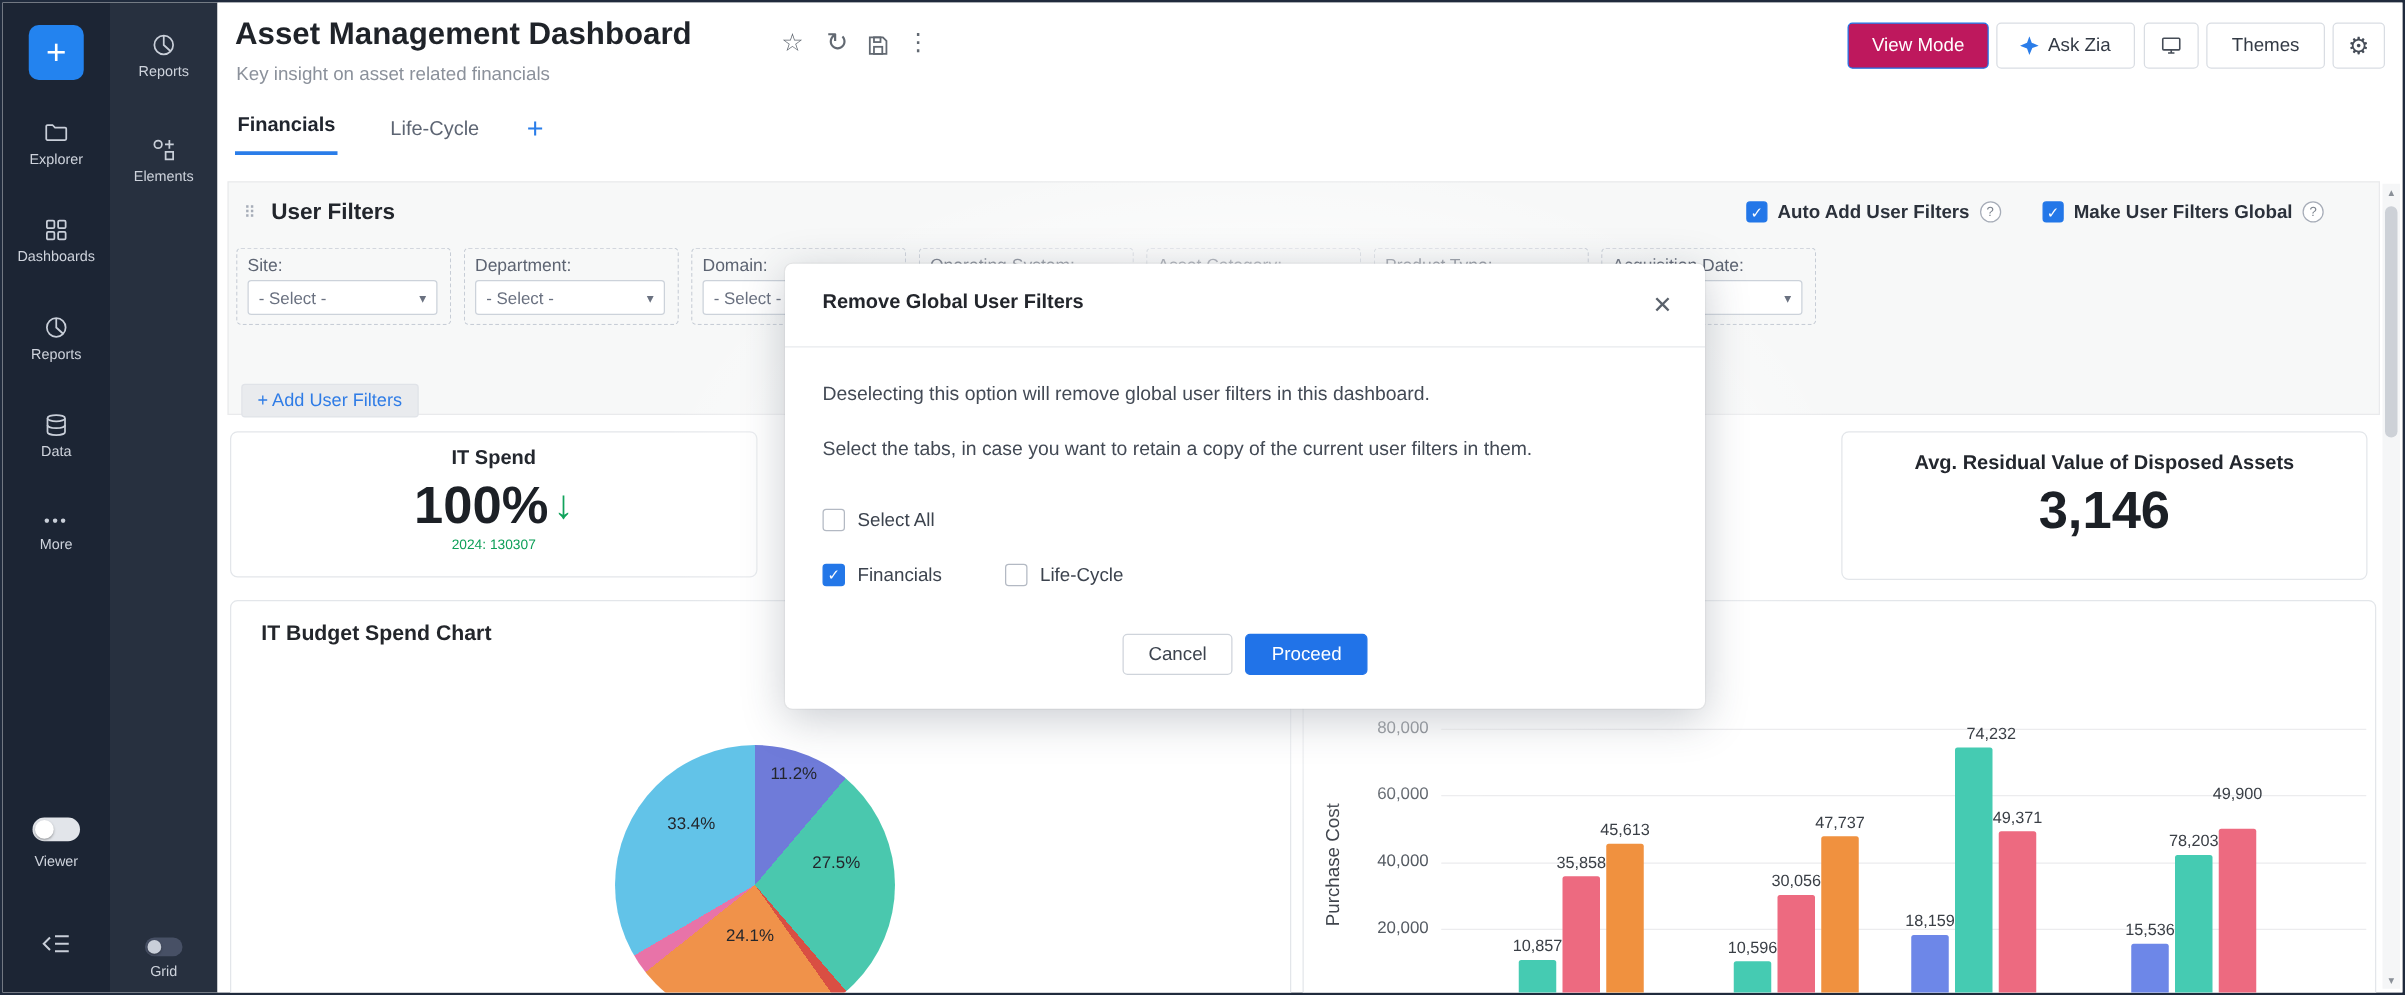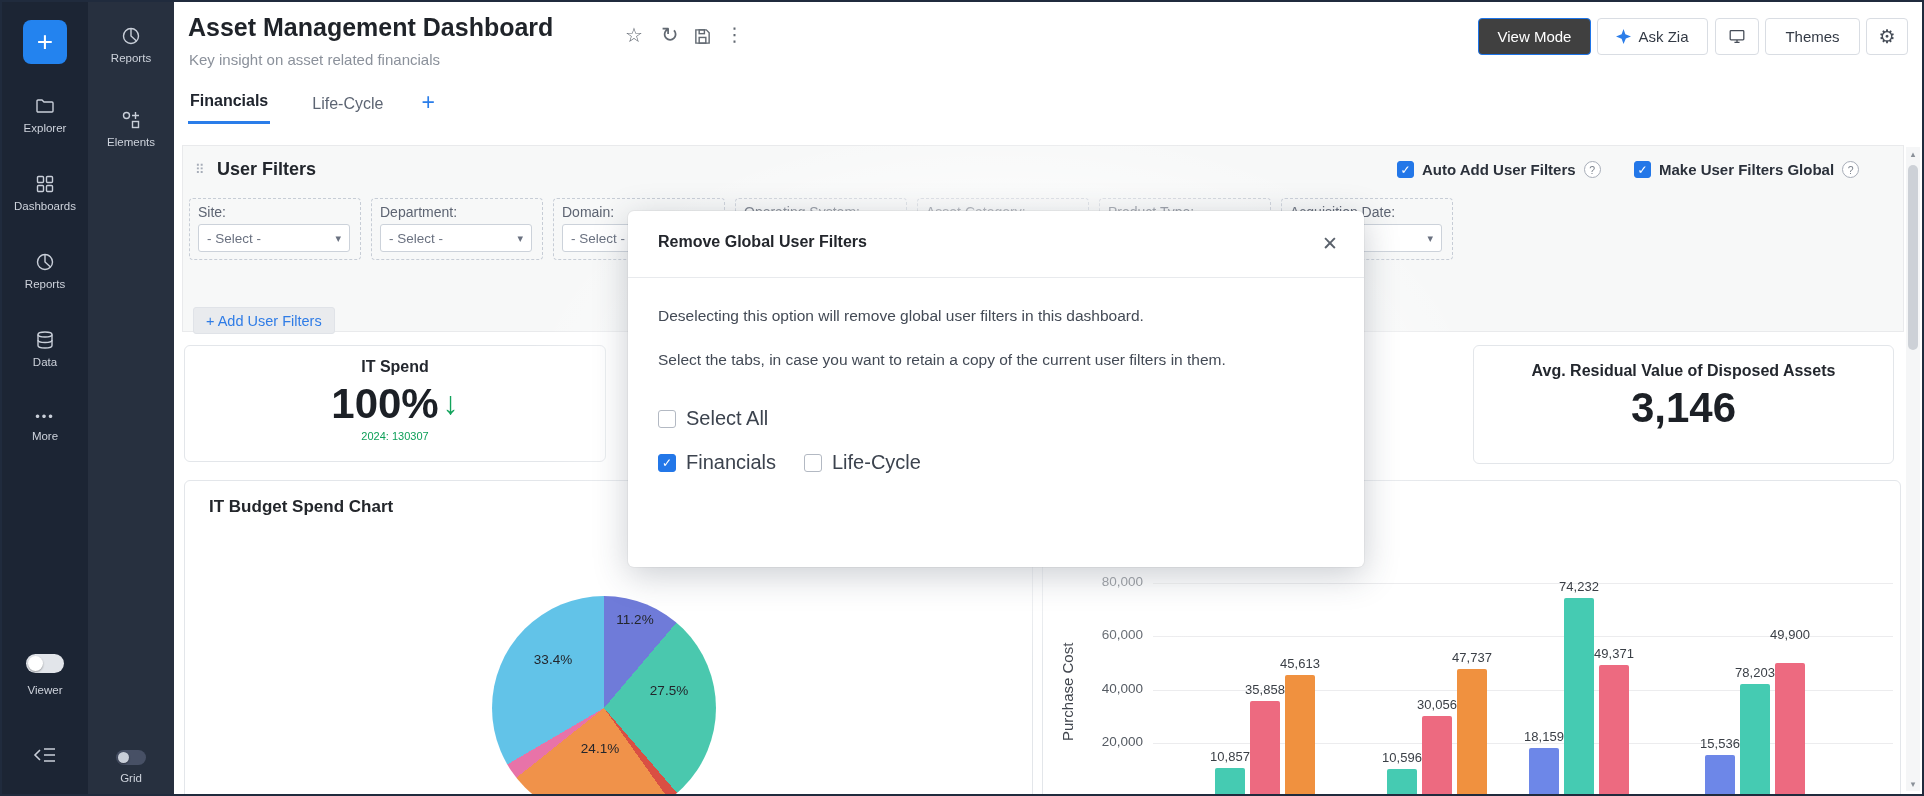--- a/index.html
+++ b/index.html
@@ -24,21 +24,21 @@
 
   
   .main { position:absolute; left:172px; top:0; right:0; bottom:0; background:#fff; }
 
   .page-title { position:absolute; left:14px; top:11px; font-size:25px; font-weight:700; color:#1f2329; }
   .page-subtitle { position:absolute; left:15px; top:49px; font-size:15px; color:#8b919b; }
   .hdr-ico { position:absolute; top:22px; font-size:20px; color:#626972; cursor:pointer; line-height:22px; }
 
   .btn { display:flex; align-items:center; justify-content:center; gap:7px; position:absolute; top:16px; height:37px;
          border-radius:4px; font-size:15px; cursor:pointer; border:1px solid #d9dde3; background:#fff; color:#333a45; }
-  .btn.primary { background:#404040; border-color:#1d74e8; color:#fff; font-weight:500; }
+  .btn.primary { background:#be185d; border-color:#1d74e8; color:#fff; font-weight:500; }
 
   .tabs { position:absolute; left:14px; top:86px; display:flex; align-items:flex-end; }
   .tab { font-size:16px; padding:4px 2px 11px 2px; cursor:pointer; color:#5d6573; }
   .tab.active { color:#20252e; font-weight:700; border-bottom:3px solid #2a7de9; }
   .tab + .tab { margin-left:40px; }
   .tab-add { margin-left:36px; color:#2a7de9; font-size:23px; padding-bottom:8px; cursor:pointer; font-weight:400; }
 
   
   .panel { position:absolute; left:8px; top:143px; width:1722px; height:187px; background:#f7f8f8; border:1px solid #e9eaec; }
   .panel-drag { position:absolute; left:12px; top:16px; color:#a7adb8; font-size:13px; cursor:grab; }
@@ -83,21 +83,21 @@
   .glow { position:absolute; left:520px; top:120px; width:960px; height:540px; z-index:5; pointer-events:none;
           background:radial-gradient(closest-side, rgba(255,255,255,.95) 45%, rgba(255,255,255,0) 100%); }
   .modal { position:absolute; left:626px; top:209px; width:736px; height:356px; background:#fff; border-radius:6px; z-index:6;
            box-shadow:0 8px 34px rgba(45,55,75,.25), 0 0 0 1px rgba(0,0,0,.04); }
   .modal-title { position:absolute; left:30px; top:22px; font-size:16px; font-weight:700; color:#23262c; }
   .modal-close { position:absolute; right:26px; top:21px; font-size:19px; color:#5a616b; cursor:pointer; }
   .modal-divider { position:absolute; left:0; top:66px; width:100%; height:1px; background:#e8eaed; }
   .modal-line { position:absolute; left:30px; font-size:15.5px; color:#434a55; }
   .modal-cb-row { position:absolute; display:flex; align-items:center; gap:10px; }
   .modal-cb-row .cbx { width:18px; height:18px; }
-  .modal-cb-label { font-size:20px; color:#3c434e; }
+  .modal-cb-label { font-size:15px; color:#3c434e; }
   .modal-btns { position:absolute; left:0; top:296px; width:100%; display:flex; justify-content:center; gap:10px; }
   .mbtn { height:33px; padding:0 20px; border-radius:4px; font-size:15px; cursor:pointer; border:1px solid #cfd4db; background:#fff; color:#3c434e; }
   .mbtn.primary { background:#2173e8; border-color:#2173e8; color:#fff; }
 
   
   .scrollbar { position:absolute; left:1904px; top:145px; bottom:3px; width:14px; background:#f5f6f7; z-index:4; }
   .scroll-arrow { position:absolute; left:0; width:14px; text-align:center; font-size:9px; color:#8a9098; cursor:pointer; }
   .scroll-thumb { position:absolute; left:2px; top:18px; width:10px; height:185px; border-radius:5px; background:#cdd1d7; cursor:grab; }
 </style>
 </head>
@@ -329,21 +329,21 @@
           <div class="bar-label" style="left: 112px; top: 174.8px;">45,613</div>
           <div class="bar" style="left: 234px; height: 28.4px; background: rgb(69, 203, 178);"></div>
           <div class="bar-label" style="left: 214px; top: 268.6px;">10,596</div>
           <div class="bar" style="left: 269px; height: 80.6px; background: rgb(237, 106, 128);"></div>
           <div class="bar-label" style="left: 249px; top: 216.4px;">30,056</div>
           <div class="bar" style="left: 304px; height: 127.9px; background: rgb(240, 145, 63);"></div>
           <div class="bar-label" style="left: 284px; top: 169.1px;">47,737</div>
           <div class="bar" style="left: 376px; height: 48.7px; background: rgb(109, 135, 232);"></div>
           <div class="bar-label" style="left: 356px; top: 248.3px;">18,159</div>
           <div class="bar" style="left: 411px; height: 198.9px; background: rgb(69, 203, 178);"></div>
-          <div class="bar-label" style="left: 391px; top: 98.1px;">74,232</div>
+          <div class="bar-label" style="left: 405px; top: 98.1px;">74,232</div>
           <div class="bar" style="left: 446px; height: 132.3px; background: rgb(237, 106, 128);"></div>
           <div class="bar-label" style="left: 426px; top: 164.7px;">49,371</div>
           <div class="bar" style="left: 552px; height: 41.6px; background: rgb(109, 135, 232);"></div>
           <div class="bar-label" style="left: 532px; top: 255.4px;">15,536</div>
           <div class="bar" style="left: 587px; height: 112.9px; background: rgb(69, 203, 178);"></div>
           <div class="bar-label" style="left: 567px; top: 184.1px;">78,203</div>
           <div class="bar" style="left: 622px; height: 133.7px; background: rgb(237, 106, 128);"></div>
           <div class="bar-label" style="left: 602px; top: 146px;">49,900</div>
         </div>
     </div>
@@ -373,15 +373,19 @@
 
     <div class="modal-cb-row" style="left:30px; top:240px">
       <span class="cbx checked">✓</span>
       <span class="modal-cb-label">Financials</span>
     </div>
     <div class="modal-cb-row" style="left:176px; top:240px">
       <span class="cbx"></span>
       <span class="modal-cb-label">Life-Cycle</span>
     </div>
 
+    <div class="modal-btns">
+      <button class="mbtn">Cancel</button>
+      <button class="mbtn primary">Proceed</button>
+    </div>
   </div>
 
 </div>
 
 </body></html>

